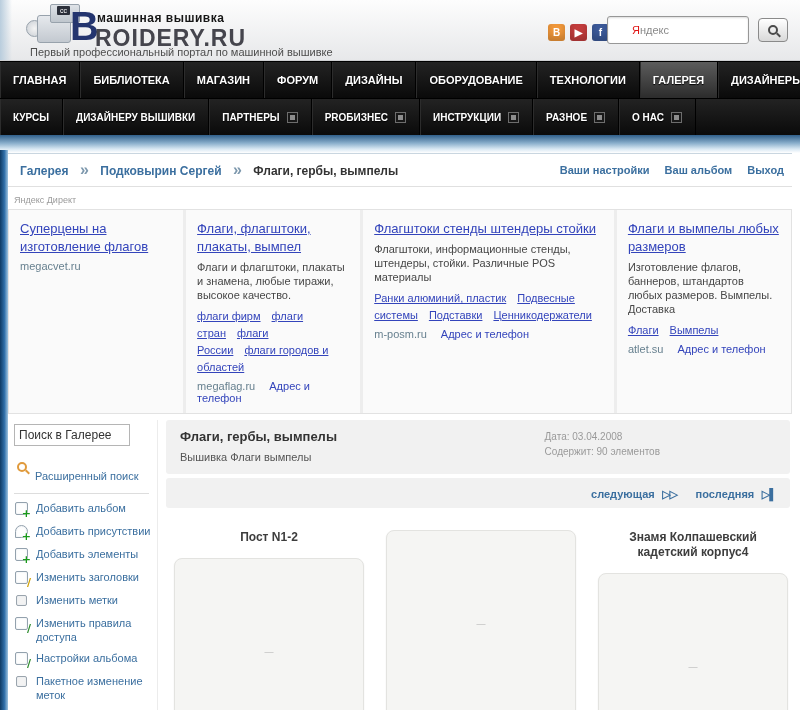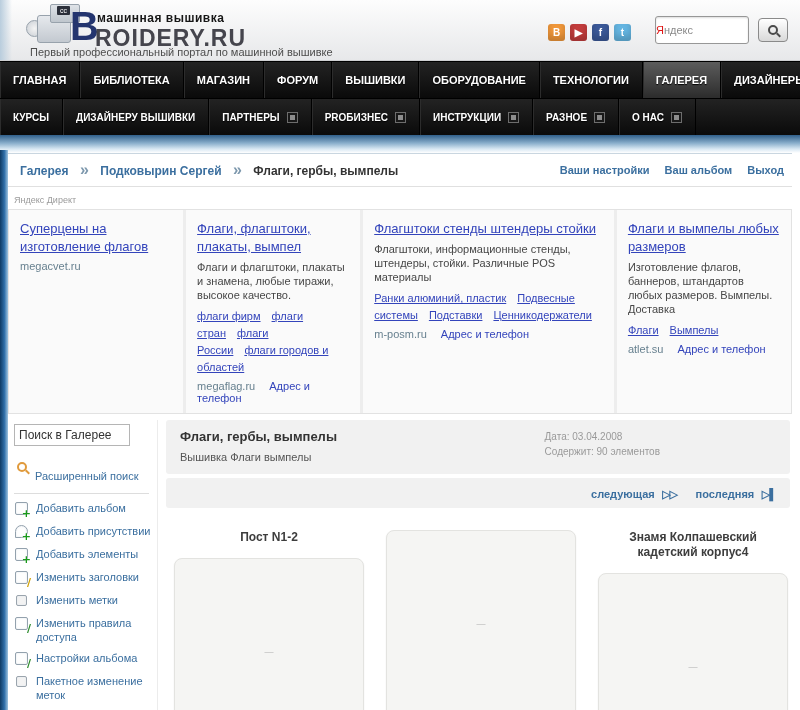--- a/index.html
+++ b/index.html
@@ -27,21 +27,21 @@
       color:#161616;letter-spacing:.5px;}
   .brand-rest{position:absolute;left:95px;top:25px;font-weight:bold;font-size:23px;
       color:#45454d;letter-spacing:1px;}
   .tagline{position:absolute;left:30px;top:46px;font-size:11px;color:#4d4d4d;}
   .social{position:absolute;left:548px;top:24px;display:flex;gap:5px;}
   .s-icon{width:17px;height:17px;border-radius:3px;color:#fff;font-weight:bold;
       font-size:10px;line-height:17px;text-align:center;display:inline-block;
       box-shadow:inset 0 -5px 6px rgba(0,0,0,.18);}
   .ysearch{position:absolute;right:12px;top:16px;display:flex;gap:9px;align-items:center;}
   .yinput{width:92px;height:26px;border:1px solid #979797;border-radius:3px;background:#fff;
-      box-shadow:inset 0 1px 2px #ddd;padding:0 0;display:flex;align-items:center;}
+      box-shadow:inset 0 1px 2px #ddd;padding:0 24px;display:flex;align-items:center;}
   .ytext{display:block;font-size:11px;color:#8a8a8a;}
   .ytext::first-letter{color:#e01616;}
   .ybtn{width:30px;height:24px;border:1px solid #8a8a8a;border-radius:4px;
       background:linear-gradient(#ffffff,#d9d9d9);display:flex;align-items:center;
       justify-content:center;padding:0;}
   .mag{width:13px;height:13px;position:relative;display:inline-block;}
   .mag::before{content:"";position:absolute;left:1px;top:1px;width:6px;height:6px;
       border:2px solid #4a4a4a;border-radius:50%;}
   .mag::after{content:"";position:absolute;left:9px;top:10px;width:5px;height:2px;
       background:#4a4a4a;transform:rotate(45deg);}
@@ -190,21 +190,21 @@
     <div class="nav-item" data-active="false">
       <span>БИБЛИОТЕКА</span>
     </div>
     <div class="nav-item" data-active="false">
       <span>МАГАЗИН</span>
     </div>
     <div class="nav-item" data-active="false">
       <span>ФОРУМ</span>
     </div>
     <div class="nav-item" data-active="false">
-      <span>ВЫШИВКИ</span>
+      <span>ДИЗАЙНЫ</span>
     </div>
     <div class="nav-item" data-active="false">
       <span>ОБОРУДОВАНИЕ</span>
     </div>
     <div class="nav-item" data-active="false">
       <span>ТЕХНОЛОГИИ</span>
     </div>
     <div class="nav-item" data-active="true">
       <span>ГАЛЕРЕЯ</span>
     </div>

